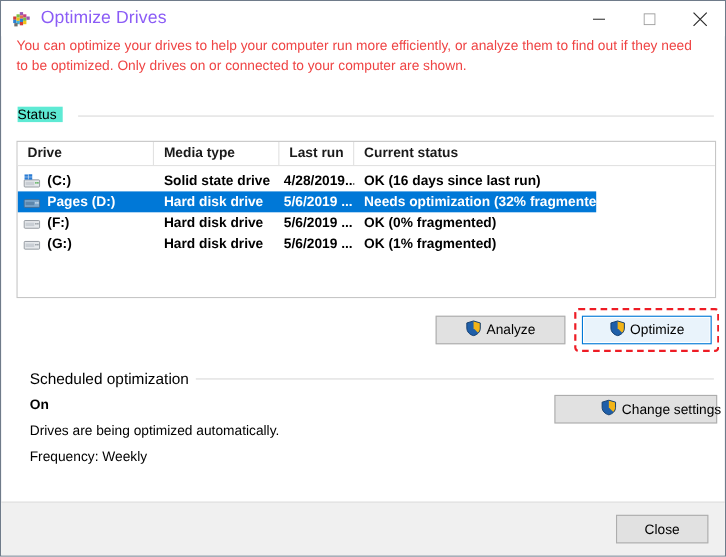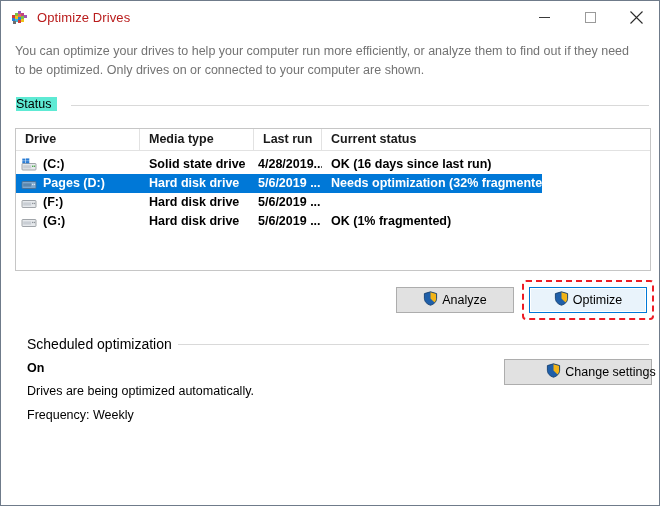--- a/index.html
+++ b/index.html
@@ -39,22 +39,22 @@
   }
   #title-icon {
     margin-left: 10px;
     width: 17px;
     height: 17px;
     position: relative;
     flex: 0 0 auto;
   }
   #title-text {
     margin-left: 9px;
-    font-size: 13px;
-    color: #b91c1c;
+    font-size: 16px;
+    color: #8b5cf6;
     letter-spacing: 0.1px;
     white-space: nowrap;
   }
   .caption-btns {
     position: absolute;
     right: 0; top: 0;
     height: 32px;
     display: flex;
   }
   .cap-btn {
@@ -64,25 +64,25 @@
     align-items: center;
     justify-content: center;
     background: transparent;
   }
   .cap-btn svg { display:block; }
 
   
   #desc {
     position: absolute;
     left: 14px;
-    top: 41px;
+    top: 31px;
     width: 620px;
     font-size: 12.5px;
     line-height: 19px;
-    color: #737373;
+    color: #ef4444;
   }
 
   
   #status-group-label {
     position: absolute;
     left: 15px;
     top: 96px;
     font-size: 12.5px;
     background: #5eead4;
     padding-right: 6px;
@@ -379,20 +379,21 @@
             <rect x="1" y="4.5" width="14" height="7" rx="0.8" fill="#e6e9ec" stroke="#8a8f96" stroke-width="0.8"></rect>
             <rect x="2.2" y="6.4" width="8" height="3.2" fill="#c9ced4"></rect>
             <rect x="11" y="6.8" width="1.3" height="1.3" fill="#8f969d"></rect>
             <rect x="12.8" y="6.8" width="1.3" height="1.3" fill="#8f969d"></rect>
           </svg>
         </span>
         <span class="drive-label">(F:)</span>
       </div>
       <div class="cell" style="width:114px">Hard disk drive</div>
       <div class="cell" style="width:68px;padding-left:4px">5/6/2019 ...</div>
+      <div class="cell" style="width:300px">OK (0% fragmented)</div>
     </div>
 
     <div class="row">
       <div class="cell drive" style="width:124px">
         <span class="drive-icon">
           <svg width="16" height="14" viewBox="0 0 16 14">
             <rect x="1" y="4.5" width="14" height="7" rx="0.8" fill="#e6e9ec" stroke="#8a8f96" stroke-width="0.8"></rect>
             <rect x="2.2" y="6.4" width="8" height="3.2" fill="#c9ced4"></rect>
             <rect x="11" y="6.8" width="1.3" height="1.3" fill="#8f969d"></rect>
             <rect x="12.8" y="6.8" width="1.3" height="1.3" fill="#8f969d"></rect>
@@ -439,14 +440,19 @@
     <span class="shield">
       <svg width="15" height="15" viewBox="0 0 15 15">
         <path d="M7.5 0.8 L13.6 2.6 L13.6 7.3 C13.6 10.7 11.0 13.2 7.5 14.2 C4.0 13.2 1.4 10.7 1.4 7.3 L1.4 2.6 Z" fill="#1f5fa9"></path>
         <path d="M7.5 0.8 L13.6 2.6 L13.6 7.3 C13.6 9.0 12.9 10.6 11.8 11.8 L7.5 7.5 Z" fill="#f2b417"></path>
         <path d="M7.5 0.8 L13.6 2.6 L13.6 7.3 C13.6 10.7 11.0 13.2 7.5 14.2 C4.0 13.2 1.4 10.7 1.4 7.3 L1.4 2.6 Z" fill="none" stroke="#16406f" stroke-width="0.9"></path>
       </svg>
     </span>
     <span>Change settings</span>
   </div>
 
+  <div id="footer">
+    <div class="btn" id="close-btn">
+      <span>Close</span>
+    </div>
+  </div>
 
 </div>
 
 </body></html>

